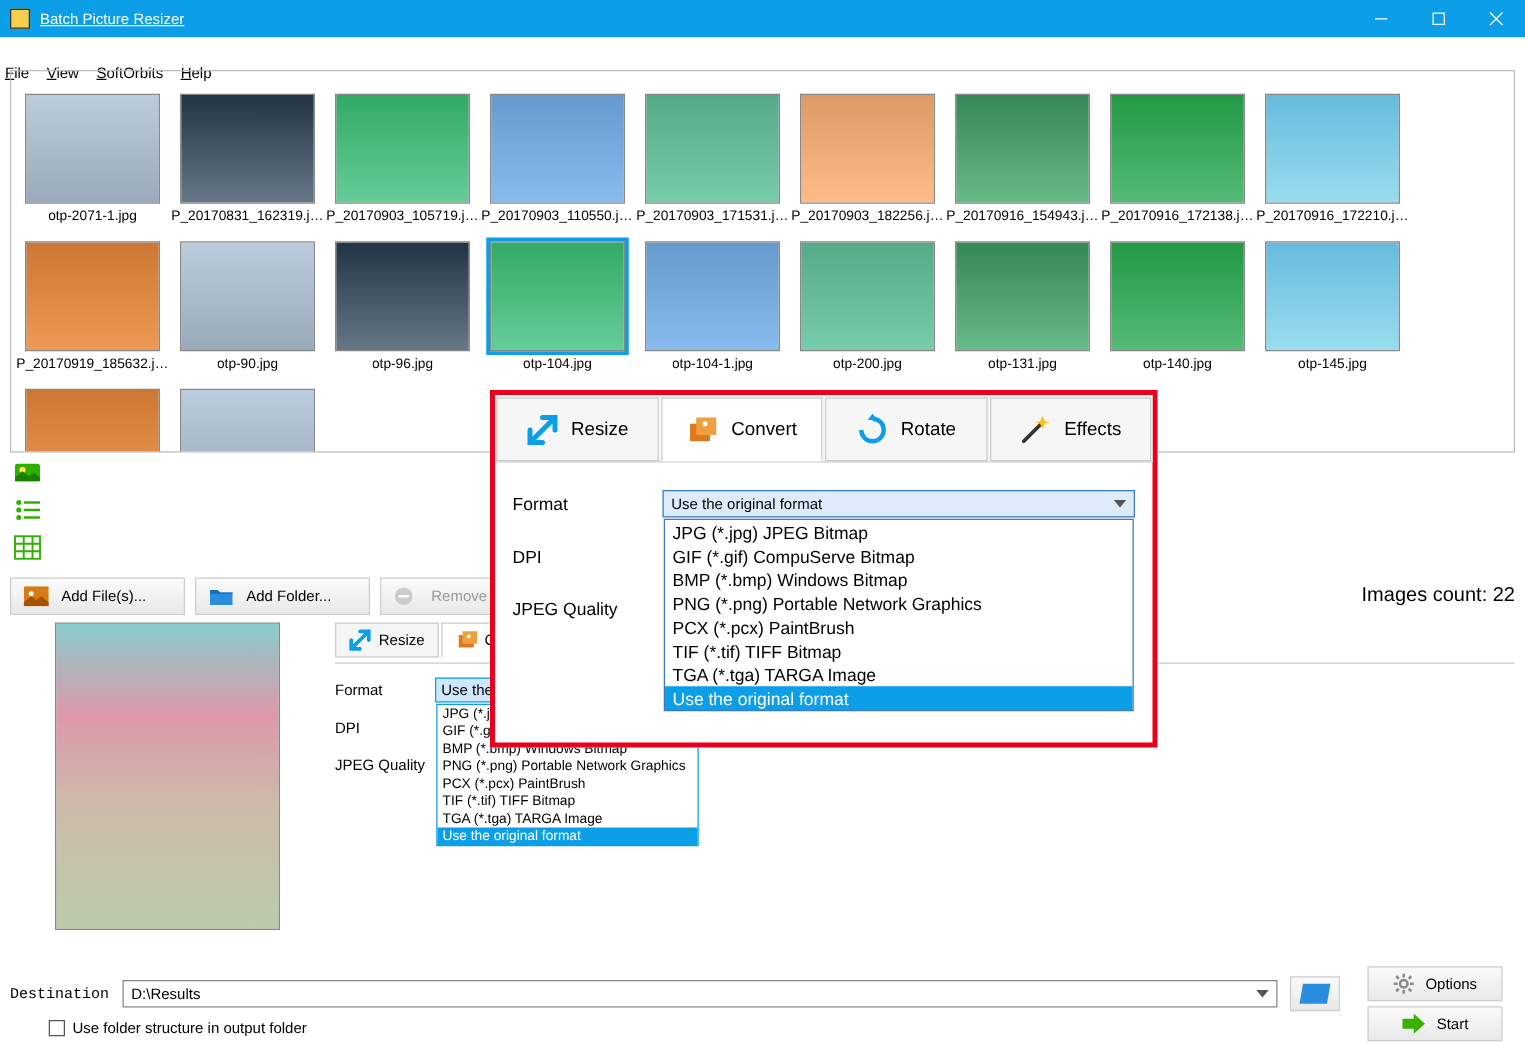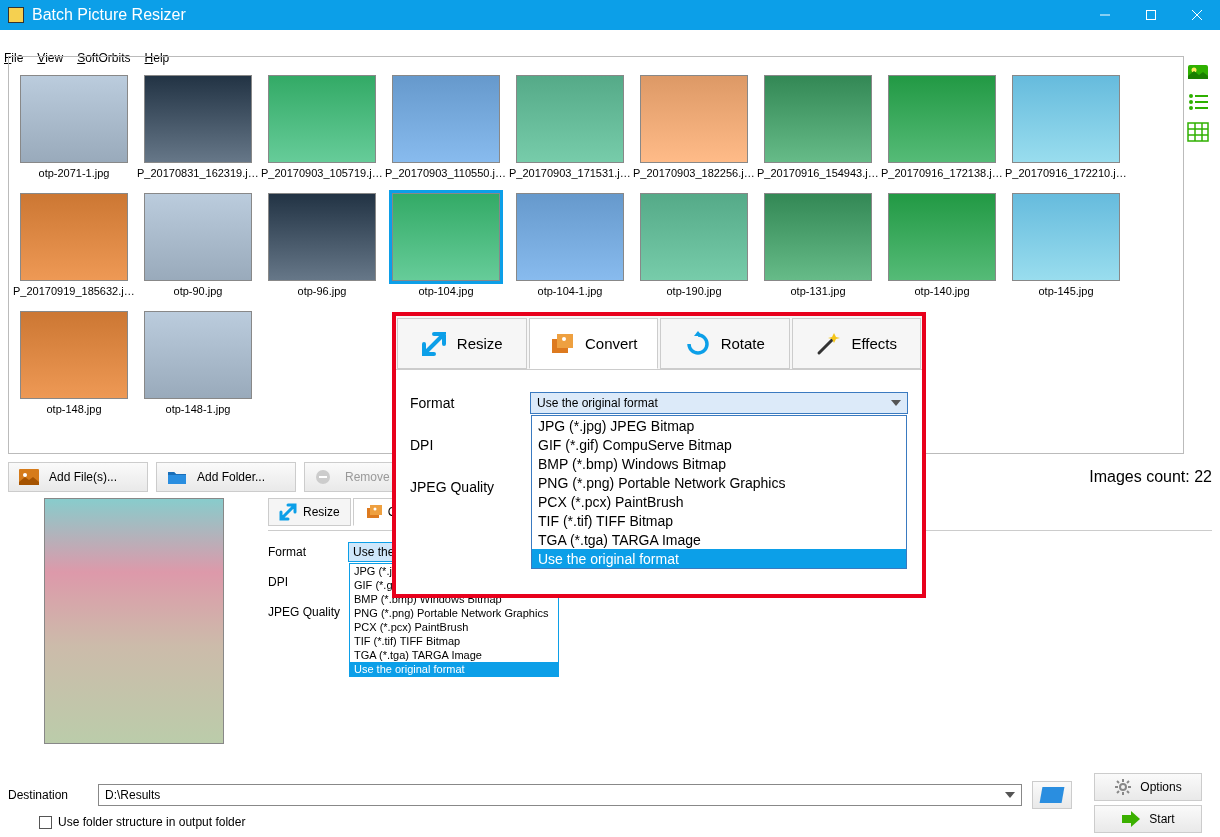--- a/index.html
+++ b/index.html
@@ -1,29 +1,29 @@
 <!DOCTYPE html>
 <html><head>
 <meta charset="utf-8">
 <style>
 * { box-sizing: border-box; margin: 0; padding: 0; font-family: "Segoe UI", Tahoma, sans-serif; font-size: 12px; }
 body { background: #fff; width: 1220px; height: 837px; overflow: hidden; position: relative; }
 
 .titlebar { height: 30px; background: #0c9fe8; display: flex; align-items: center; color: #fff; padding-left: 8px; }
 .titlebar .appicon { width: 16px; height: 16px; margin-right: 8px; background: #f5d050; border: 1px solid #333; }
-.titlebar .title { font-size: 16px; flex: 1; }
+.titlebar .title { font-size: 12px; flex: 1; text-decoration: underline; }
 .titlebar .winbtns { display: flex; }
 .titlebar .winbtn { width: 46px; height: 30px; display: flex; align-items: center; justify-content: center; color: #fff; cursor: pointer; }
 .titlebar .winbtn svg { stroke: #fff; }
 
 .menubar { height: 22px; padding-left: 4px; display: flex; align-items: center; gap: 14px; background: #fff; }
 .menubar .mitem { cursor: pointer; margin-top: 34px; }
 .menubar .mitem u { text-decoration: underline; }
 
-.gallery-wrap { margin: 4px 8px 0 8px; height: 398px; display: flex; }
+.gallery-wrap { margin: 4px 8px 0 8px; height: 398px; display: flex; flex-direction: column; }
 .gallery { flex: 1; border: 1px solid #bbb; padding: 6px 4px; overflow: hidden; display: flex; flex-wrap: wrap; align-content: flex-start; gap: 2px 2px; position: relative; }
 .side-icons { width: 28px; display: flex; flex-direction: column; gap: 10px; padding: 6px 4px; align-items: center; }
 .side-icons .sic { width: 22px; height: 20px; cursor: pointer; }
 
 .thumb { width: 122px; height: 116px; display: flex; flex-direction: column; align-items: center; justify-content: flex-end; }
 .thumb .timg { width: 108px; height: 88px; background: linear-gradient(135deg,#6ab 0%,#397 50%,#5a9 100%); border: 1px solid #888; }
 .thumb .tlbl { font-size: 11px; margin-top: 4px; white-space: nowrap; max-width: 122px; overflow: hidden; text-overflow: ellipsis; }
 .thumb.selected .timg { outline: 3px solid #0c9fe8; }
 
 
@@ -65,21 +65,21 @@
 .bigrow { display: flex; align-items: center; height: 42px; }
 .bigrow .blabel { width: 120px; font-size: 14px; }
 .bigselect { flex: 1; height: 22px; border: 1px solid #3a7ac0; background: #dceaf9; display: flex; align-items: center; padding: 0 6px; position: relative; cursor: pointer; font-size: 14px; justify-content: space-between; }
 .bigdrop { position: absolute; left: 0; top: 22px; width: 100%; border: 1px solid #3a7ac0; background: #fff; }
 .bigdrop .bdi { padding: 1px 6px; font-size: 14px; height: 19px; line-height: 19px; cursor: pointer; }
 .bigdrop .bdi.sel { background: #0c9fe8; color: #fff; }
 
 
 .bottom { position: absolute; left: 8px; right: 18px; bottom: 8px; }
 .destrow { display: flex; align-items: center; height: 28px; gap: 10px; }
-.destrow .dlabel { width: 80px; }
+.destrow .dlabel { width: 80px; font-family: Liberation Mono, monospace; }
 .destrow .dinput { flex: 1; height: 22px; border: 1px solid #888; padding: 0 6px; display: flex; align-items: center; justify-content: space-between; }
 .destrow .brws { width: 40px; height: 28px; border: 1px solid #ccc; background: linear-gradient(#fafafa,#e9e9e9); display: flex; align-items: center; justify-content: center; cursor: pointer; }
 .destrow .brws .bicon { width: 22px; height: 16px; background: #2a8ee0; transform: skew(-10deg); }
 .optbtn, .startbtn { height: 28px; min-width: 108px; border: 1px solid #ccc; background: linear-gradient(#fafafa,#e9e9e9); display: flex; align-items: center; justify-content: center; gap: 8px; cursor: pointer; }
 .chkrow { margin-top: 6px; display: flex; align-items: center; gap: 6px; padding-left: 31px; }
 .chkrow .cb { width: 13px; height: 13px; border: 1px solid #555; }
 .rightbtns { margin-top: 4px; display: flex; justify-content: flex-end; gap: 8px; position: absolute; right: 0; bottom: 28px; }
 .startrow { position: absolute; right: 0; bottom: -4px; }
 .startbtn svg { fill: #3bb000; }
 .optbtn svg { fill: #888; }
@@ -184,21 +184,21 @@
       <div class="thumb t2 selected">
         <div class="timg"></div>
         <div class="tlbl">otp-104.jpg</div>
       </div>
       <div class="thumb t3">
         <div class="timg"></div>
         <div class="tlbl">otp-104-1.jpg</div>
       </div>
       <div class="thumb t4">
         <div class="timg"></div>
-        <div class="tlbl">otp-190.jpg</div>
+        <div class="tlbl">otp-200.jpg</div>
       </div>
       <div class="thumb t6">
         <div class="timg"></div>
         <div class="tlbl">otp-131.jpg</div>
       </div>
       <div class="thumb t7">
         <div class="timg"></div>
         <div class="tlbl">otp-140.jpg</div>
       </div>
       <div class="thumb t8">

